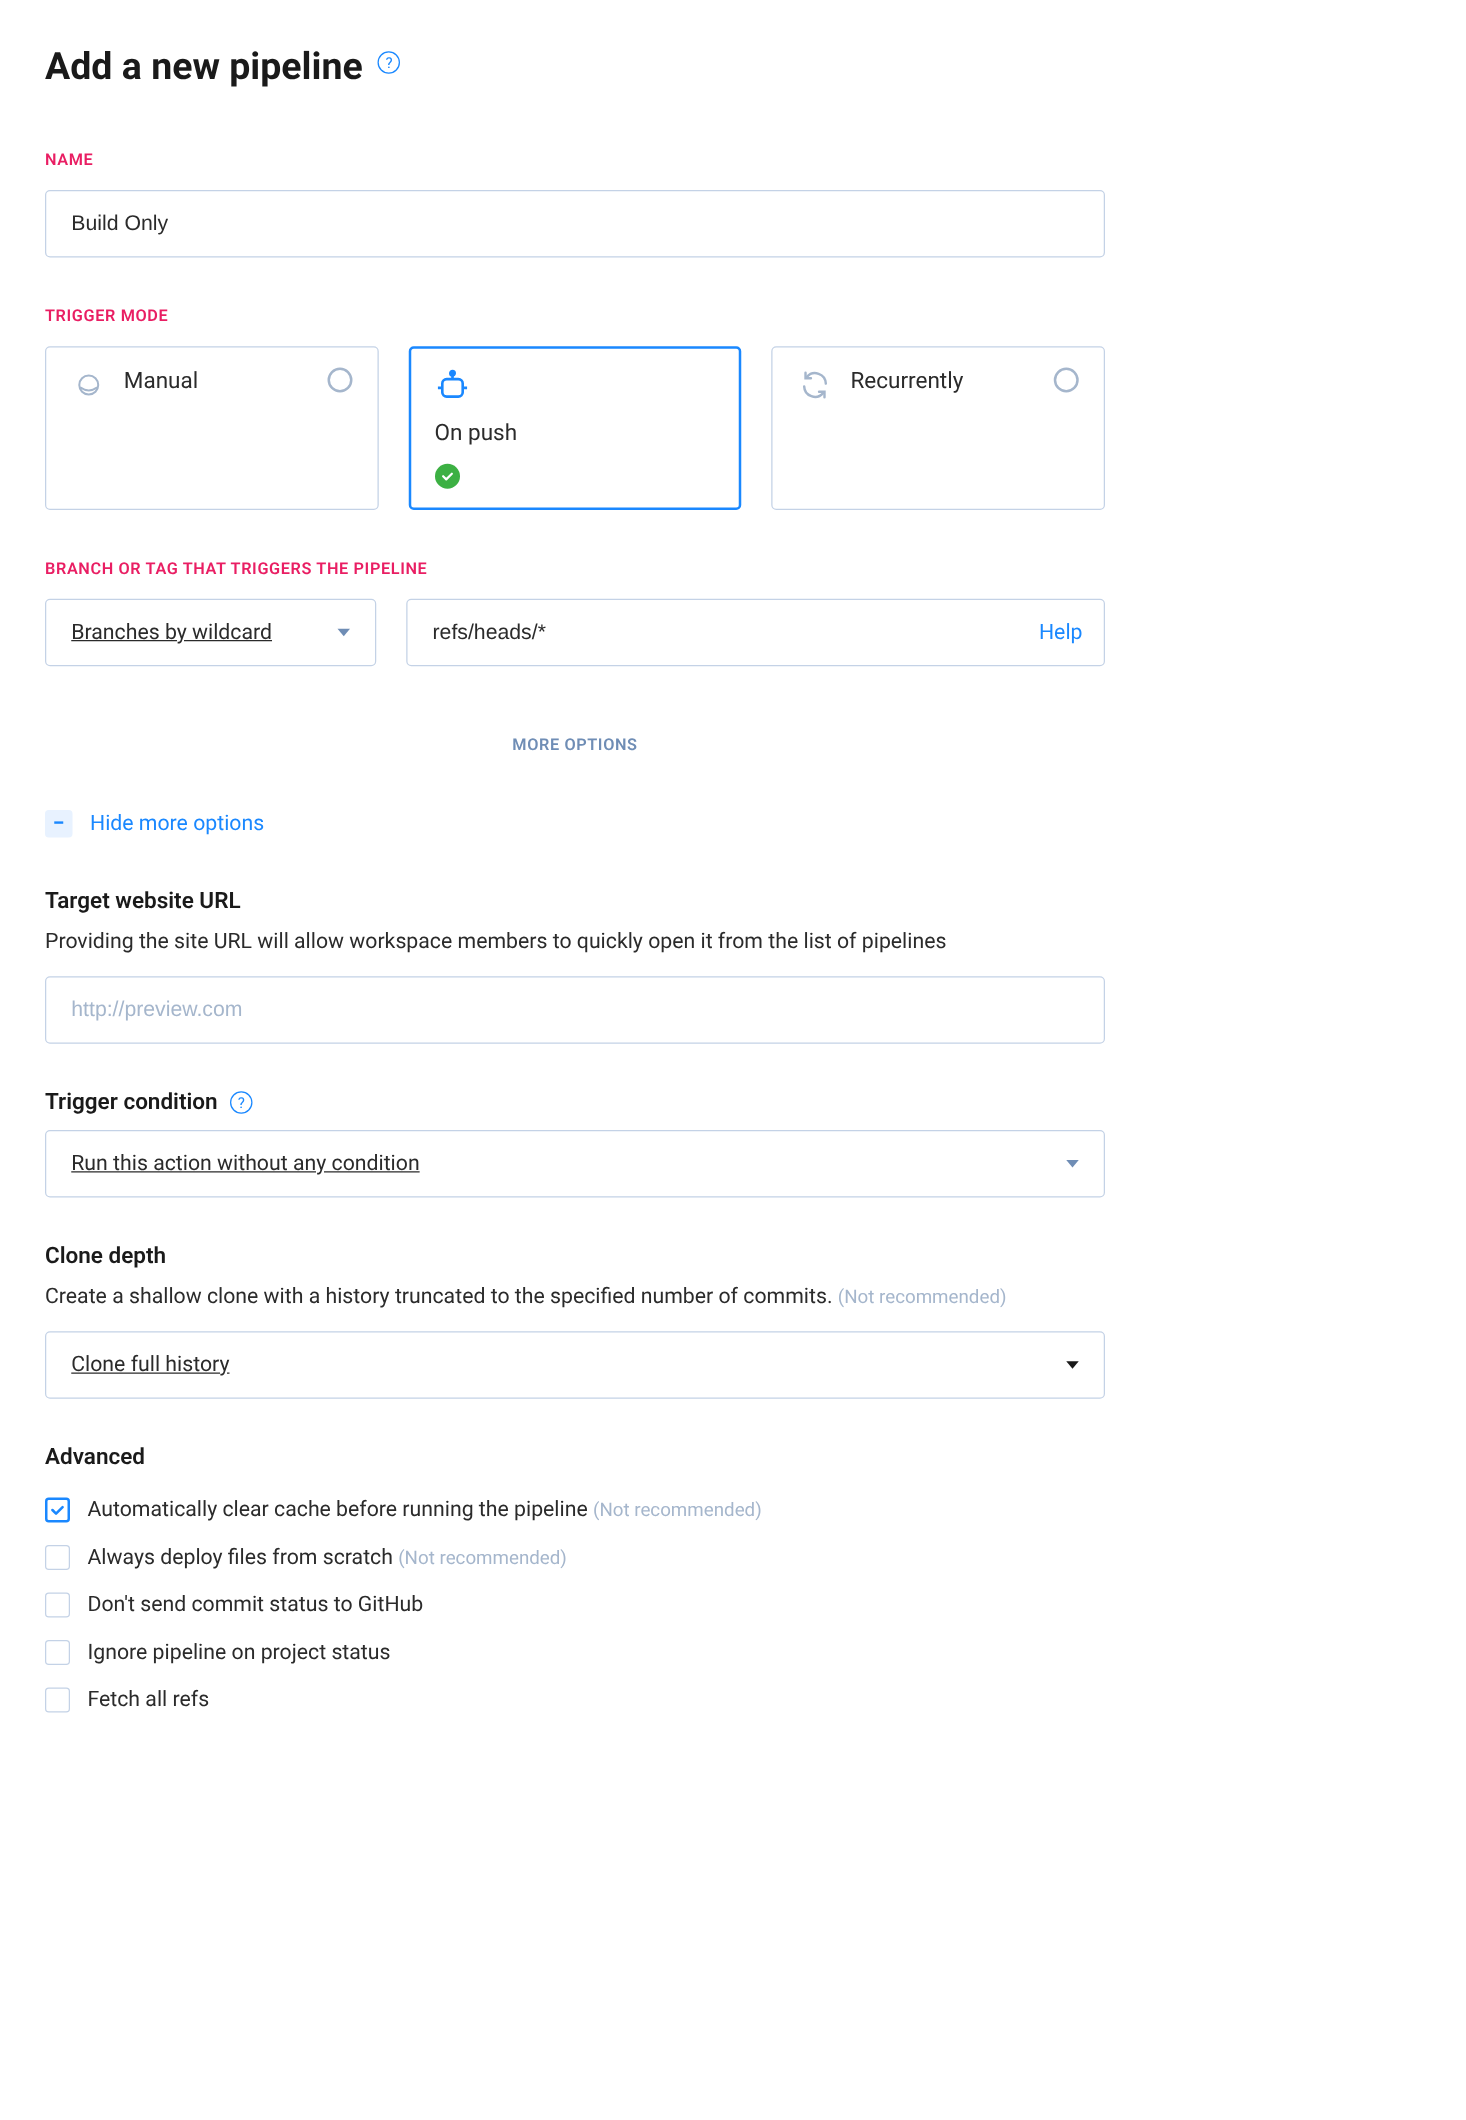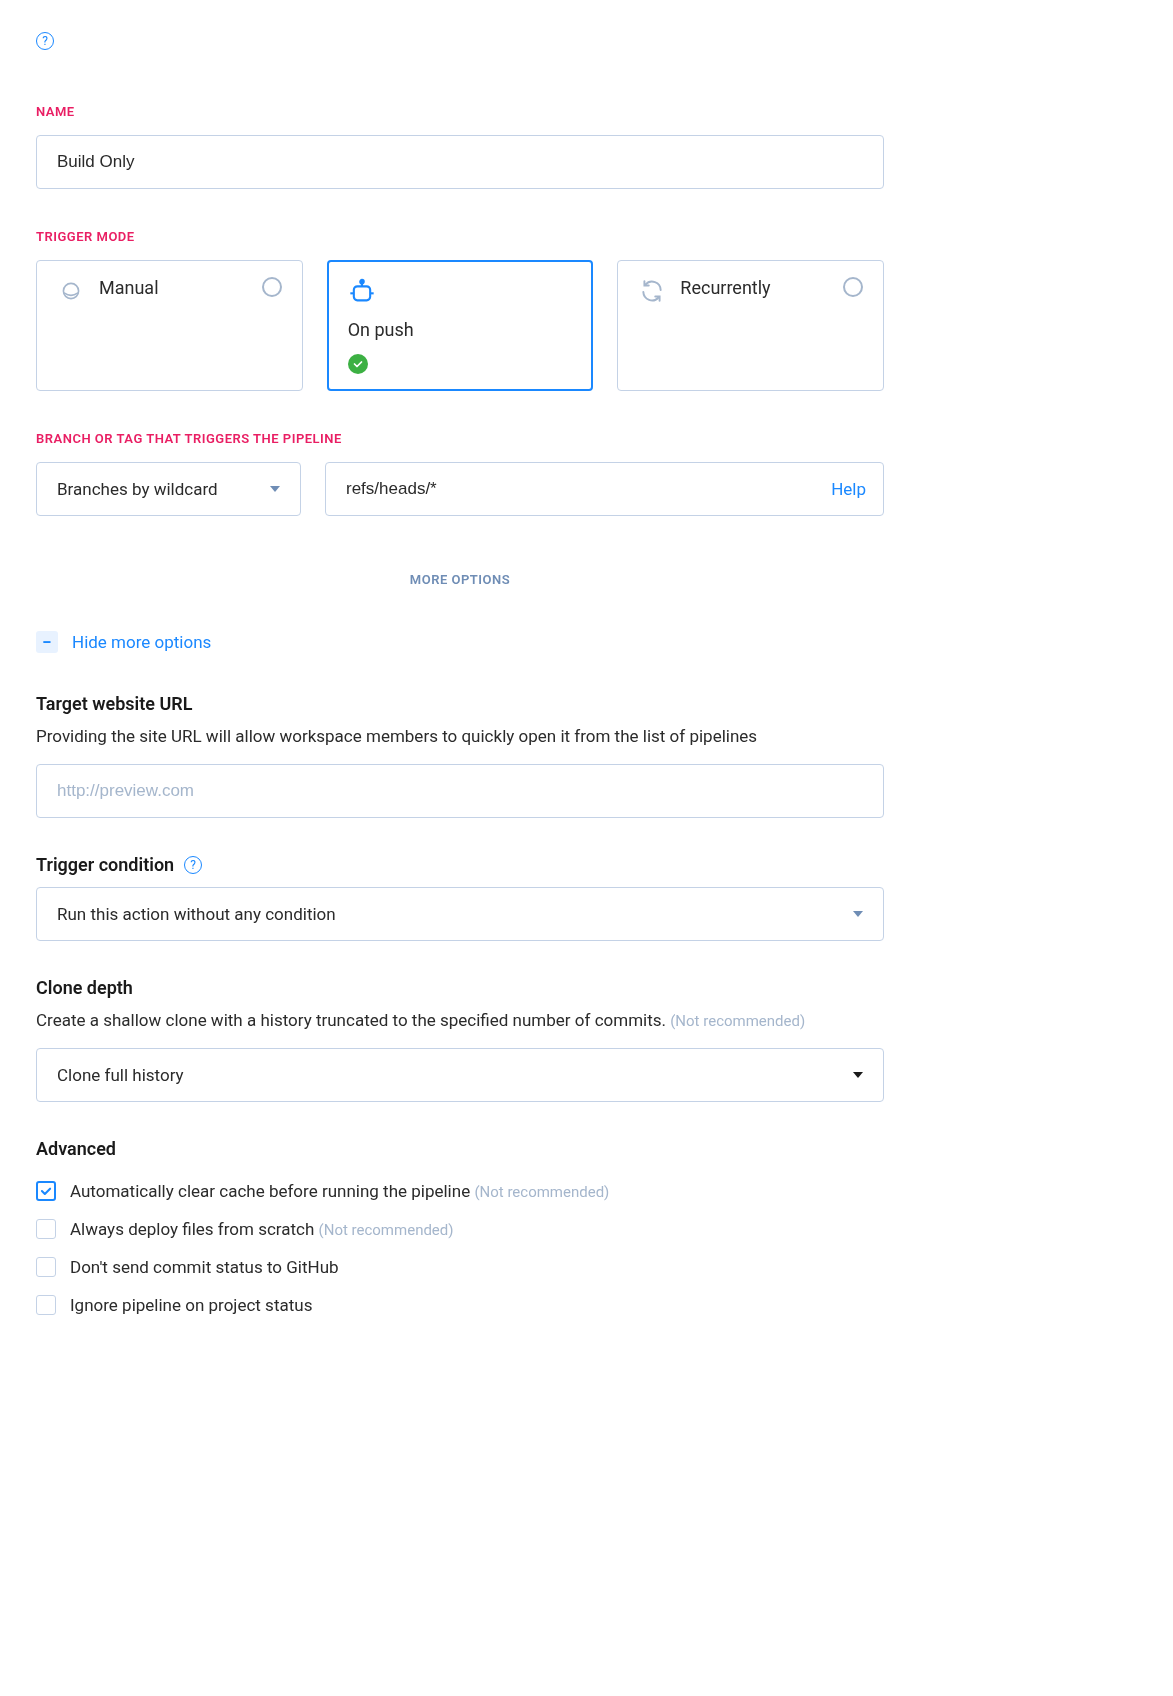--- a/index.html
+++ b/index.html
@@ -123,20 +123,21 @@
     }
     .select-box {
       border: 1px solid #c4d2e6;
       border-radius: 4px;
       padding: 16px 20px;
       display: flex;
       align-items: center;
       justify-content: space-between;
       cursor: pointer;
       background: #fff;
+      text-decoration: underline;
     }
     .select-box.narrow {
       width: 265px;
       flex-shrink: 0;
     }
     .select-box.full {
       width: 100%;
       gap: 12px;
     }
     .select-value {
@@ -256,20 +257,21 @@
     }
     .checkbox-label {
       font-size: 17px;
       color: #2b2b2b;
     }
   </style>
 </head>
 <body>
 
 <div class="page-title">
+  <span>Add a new pipeline</span>
   <span class="help-circle">?</span>
 </div>
 
 <div class="section-gap">
   <div class="section-label">NAME</div>
   <input type="text" class="text-input" value="Build Only" style="">
 </div>
 
 <div class="section-gap">
   <div class="section-label">TRIGGER MODE</div>
@@ -399,13 +401,19 @@
     </span>
   </div>
 
   <div class="checkbox-row">
     <span class="checkbox"></span>
     <span class="checkbox-label">
       <span>Ignore pipeline on project status</span>
     </span>
   </div>
 
+  <div class="checkbox-row">
+    <span class="checkbox"></span>
+    <span class="checkbox-label">
+      <span>Fetch all refs</span>
+    </span>
+  </div>
 </div>
 
 </body></html>

